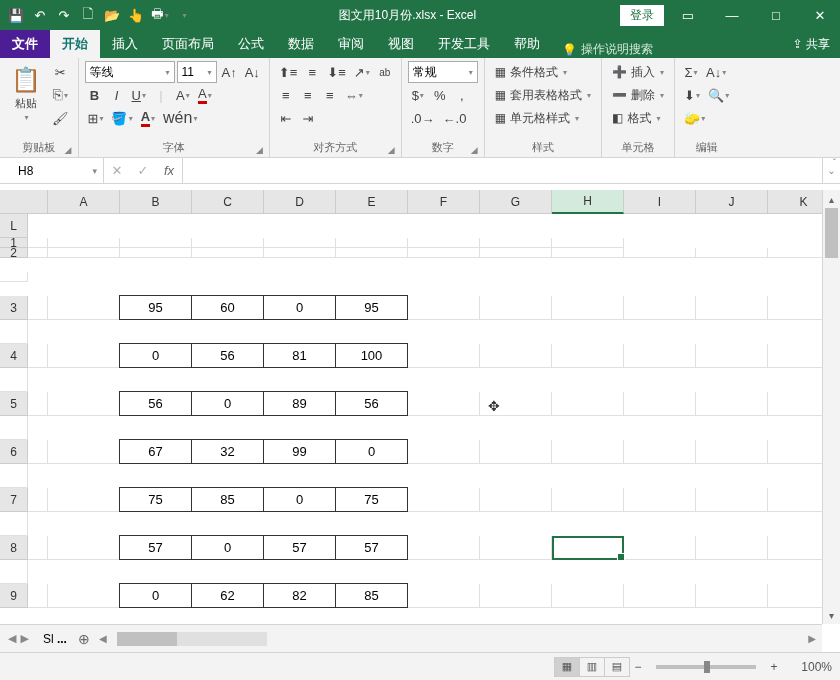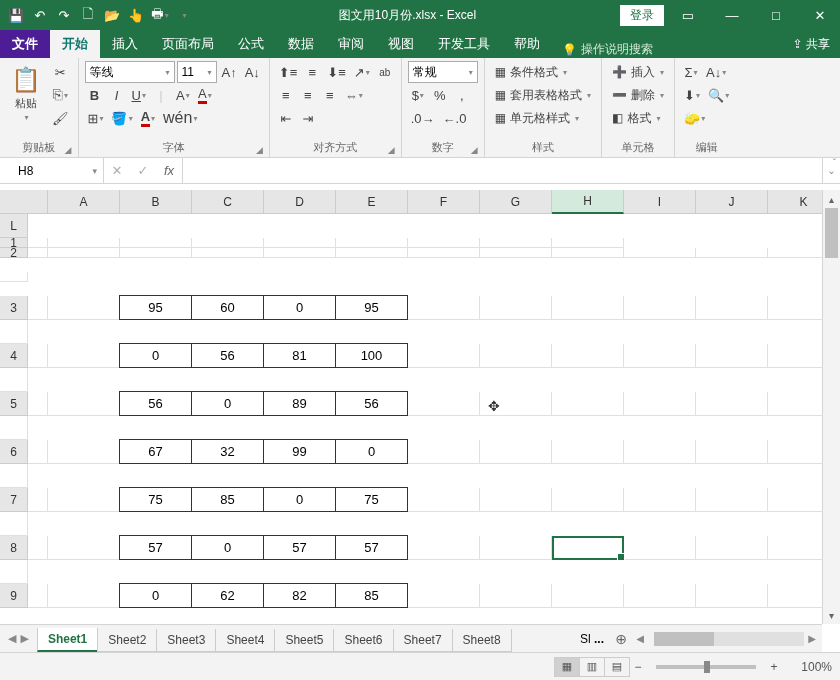--- a/index.html
+++ b/index.html
@@ -479,30 +479,20 @@
       <div class="thumb"></div>
     </div>
   <div class="arr" style="bottom:0">▾</div>
 </div>
 
 <div class="hscroll">
   <div class="sheet-nav">
     <span class="sheet-nav-btn">◀</span>
     <span class="sheet-nav-btn">▶</span>
   </div>
-  <div class="sheet-tabs" id="sheet-tabs">
-      <div class="sheet-tab active">Sheet1</div>
-      <div class="sheet-tab">Sheet2</div>
-      <div class="sheet-tab">Sheet3</div>
-      <div class="sheet-tab">Sheet4</div>
-      <div class="sheet-tab">Sheet5</div>
-      <div class="sheet-tab">Sheet6</div>
-      <div class="sheet-tab">Sheet7</div>
-      <div class="sheet-tab">Sheet8</div>
-    </div>
   <div class="sheet-more"><span>Sl</span> <b>...</b></div>
   <div class="sheet-add">⊕</div>
   <div style="width:16px;text-align:center;color:#888;font-size:10px">◀</div>
   <div class="hscroll-track">
       <div class="hscroll-thumb"></div>
     </div>
   <div style="width:16px;text-align:center;color:#888;font-size:10px;position:absolute;right:2px">▶</div>
 </div>
 
 <div class="status-bar">

